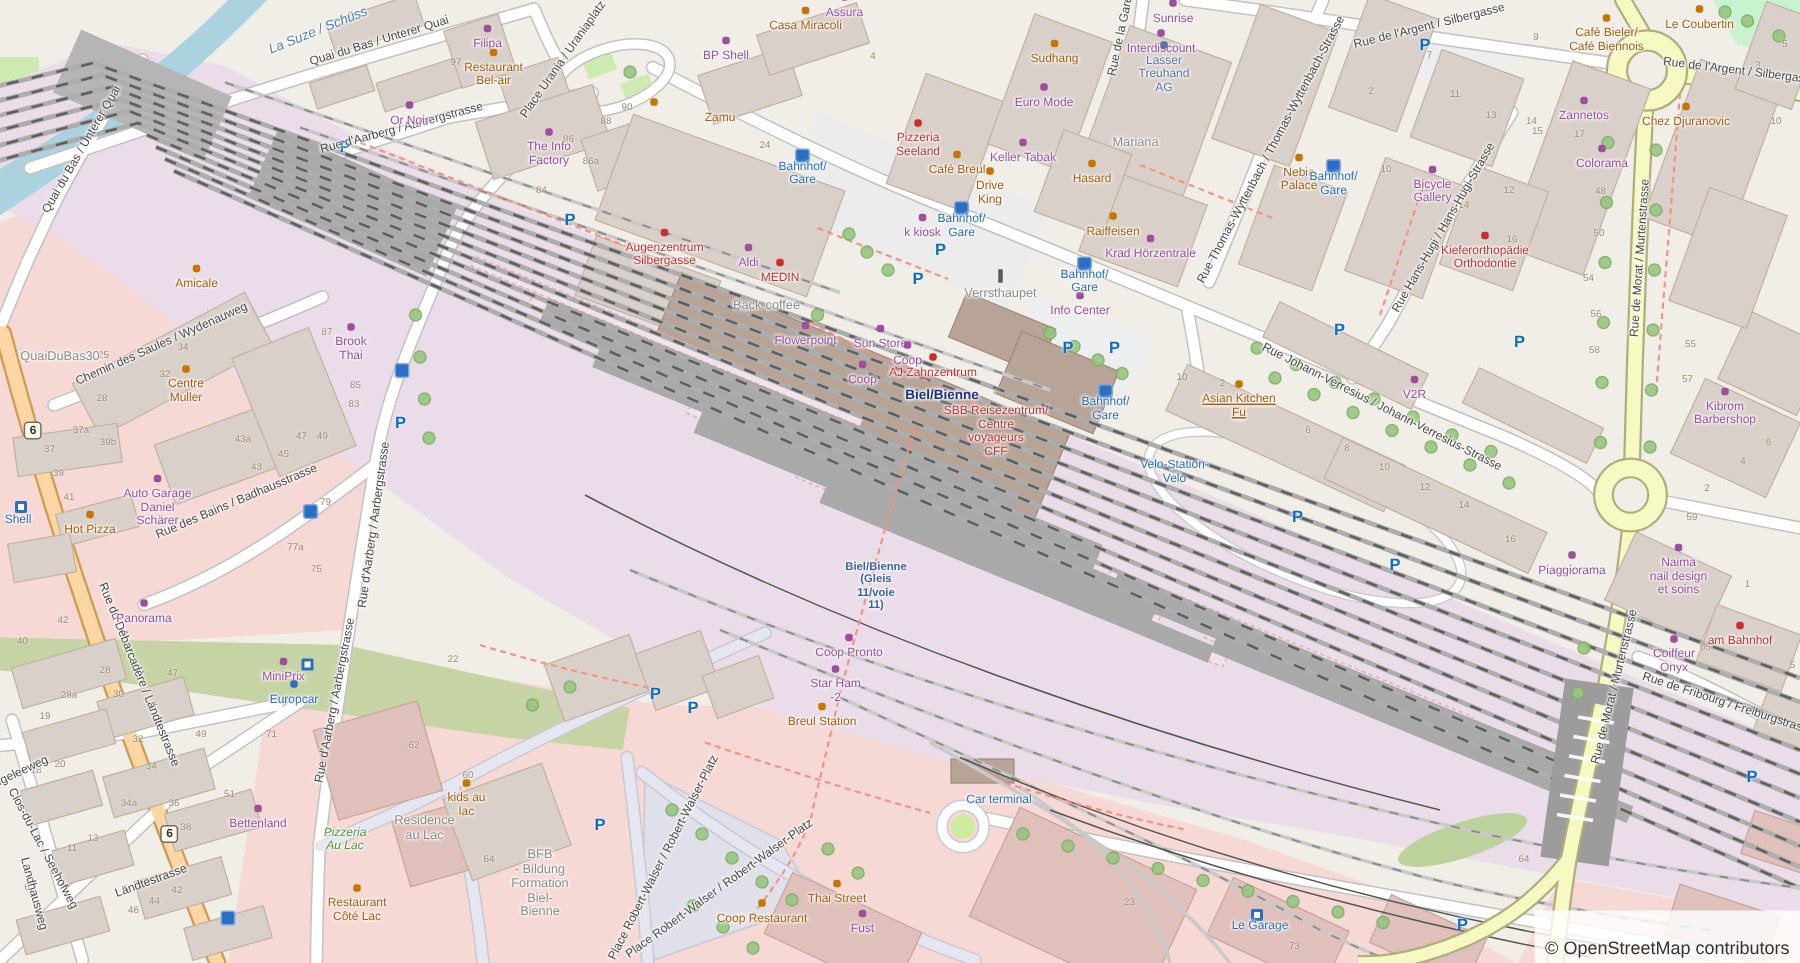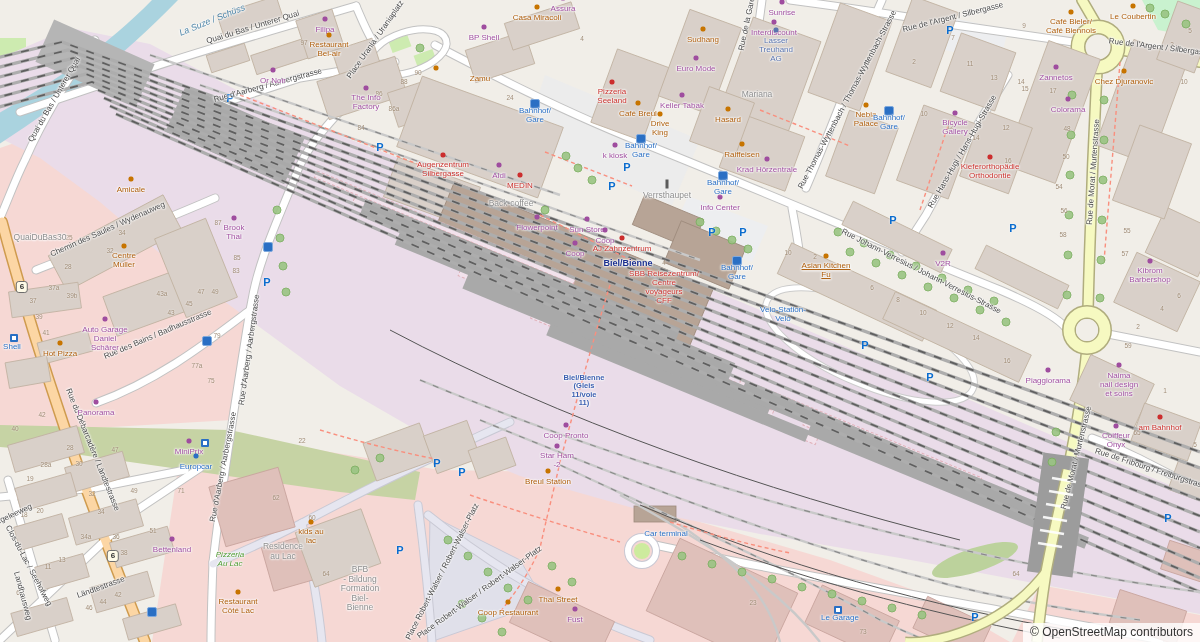--- a/index.html
+++ b/index.html
@@ -31,21 +31,21 @@
         font-size:11px;text-shadow:0 0 2px #fff;}
   .mk-bus{position:absolute;width:8px;height:8px;background:#2a6fc4;border:1px solid #7fa9dd;
         border-radius:2px;transform:translate(-50%,-50%);}
   .mk-fuel{position:absolute;width:8px;height:8px;background:#2a6fc4;border-radius:1px;
         transform:translate(-50%,-50%);}
   .mk-fuel:after{content:"";position:absolute;left:2px;top:2px;width:4px;height:4px;background:#fff;}
   .mk-badge{position:absolute;transform:translate(-50%,-50%);background:#fffbe8;border:1.5px solid #6d6d6d;
         border-radius:3px;color:#333;font-size:8px;font-weight:bold;padding:0 3px;line-height:10px;}
   .mk-mon{position:absolute;width:3px;height:9px;background:#5b5b5b;transform:translate(-50%,-50%);}
   #attrib{position:absolute;right:0;bottom:0;z-index:9;background:rgba(255,255,255,.82);
-        color:#333;font-size:12px;padding:2px 7px 3px 7px;font-family:"Liberation Sans",sans-serif;}
+        color:#333;font-size:12px;padding:18px 7px 3px 7px;font-family:"Liberation Sans",sans-serif;}
 </style>
 </head>
 <body>
 
 <div id="map">
 <svg width="1200" height="642" viewBox="0 0 1200 642">
   <rect x="0" y="0" width="1200" height="642" fill="#f1eee8"></rect>
 
   <polygon points="0,148 120,106 235,96 268,250 252,312 232,420 60,430 0,428" fill="#f6d8d4"></polygon>
   <polygon points="152,642 178,468 232,434 330,452 440,470 560,472 700,522 830,560 930,596 1010,642" fill="#f6d8d4"></polygon>

